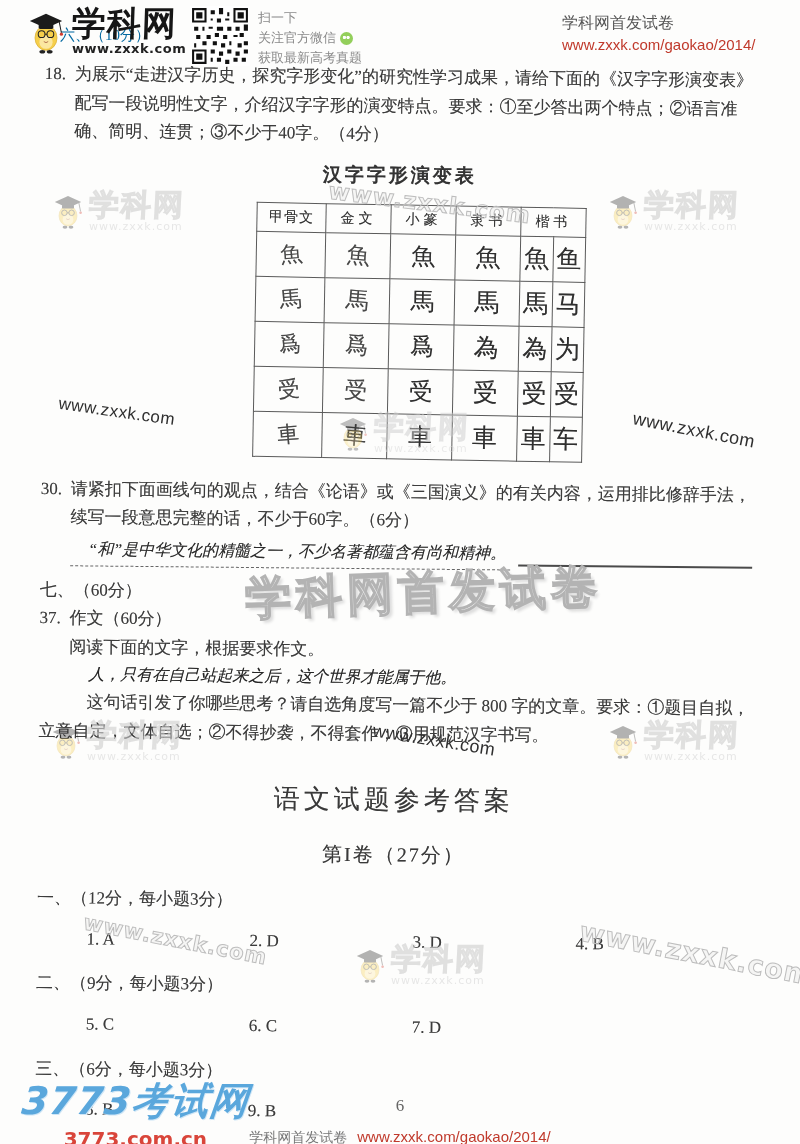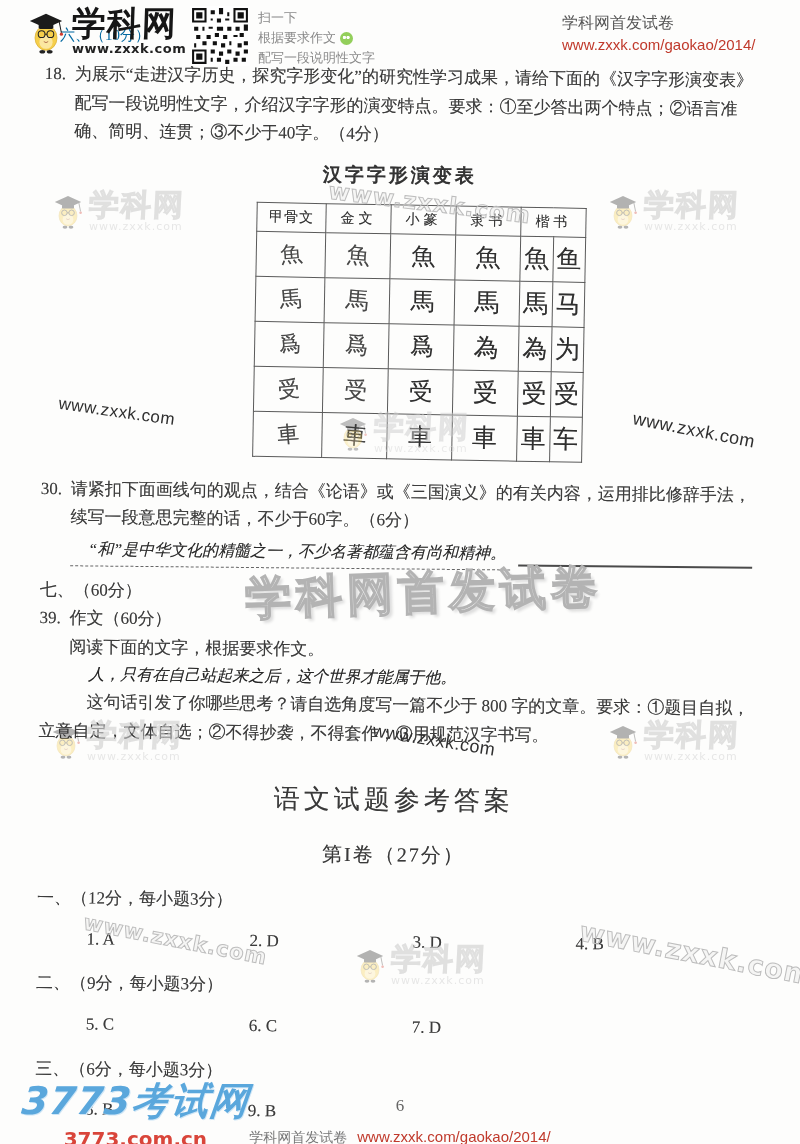--- a/index.html
+++ b/index.html
@@ -126,25 +126,25 @@
       </div>
     </div>
     <svg class="qrbox" viewBox="0 0 29 29">
         <use href="#qr"></use>
       </svg>
     <div class="qr-cap">
       <div class="row">
           <span>扫一下</span>
         </div>
       <div class="row">
-          <span>根据要求作文</span>
+          <span>关注官方微信</span>
           <span class="wechat-dot"></span>
         </div>
       <div class="row">
-          <span>配写一段说明性文字</span>
+          <span>获取最新高考真题</span>
         </div>
     </div>
     <div class="hdr-right">
       <div class="t">学科网首发试卷</div>
       <div class="u">www.zxxk.com/gaokao/2014/</div>
     </div>
   </div>
 
   <div class="doc">
 
@@ -214,21 +214,21 @@
       <span class="q-text">请紧扣下面画线句的观点，结合《论语》或《三国演义》的有关内容，运用排比修辞手法，续写一段意思完整的话，不少于60字。（6分）</span>
     </div>
     <div class="quote-row">
       <span class="uq">“和”是中华文化的精髓之一，不少名著都蕴含有尚和精神。</span>
       <span class="ans-line"></span>
     </div>
 
     <div class="sec7">
       <div>七、（60分）</div>
       <div class="q">
-        <span class="q-num">39.</span>
+        <span class="q-num">37.</span>
         <span class="q-text">作文（60分）</span>
       </div>
       <div class="indent1">阅读下面的文字，根据要求作文。</div>
       <div class="indent1 hand" style="text-indent:1.2em;">人，只有在自己站起来之后，这个世界才能属于他。</div>
       <p class="req">这句话引发了你哪些思考？请自选角度写一篇不少于 800 字的文章。要求：①题目自拟，立意自定，文体自选；②不得抄袭，不得套作；③用规范汉字书写。</p>
     </div>
 
     <div class="ans-title">语文试题参考答案</div>
     <div class="ans-vol">第I卷（27分）</div>
 

